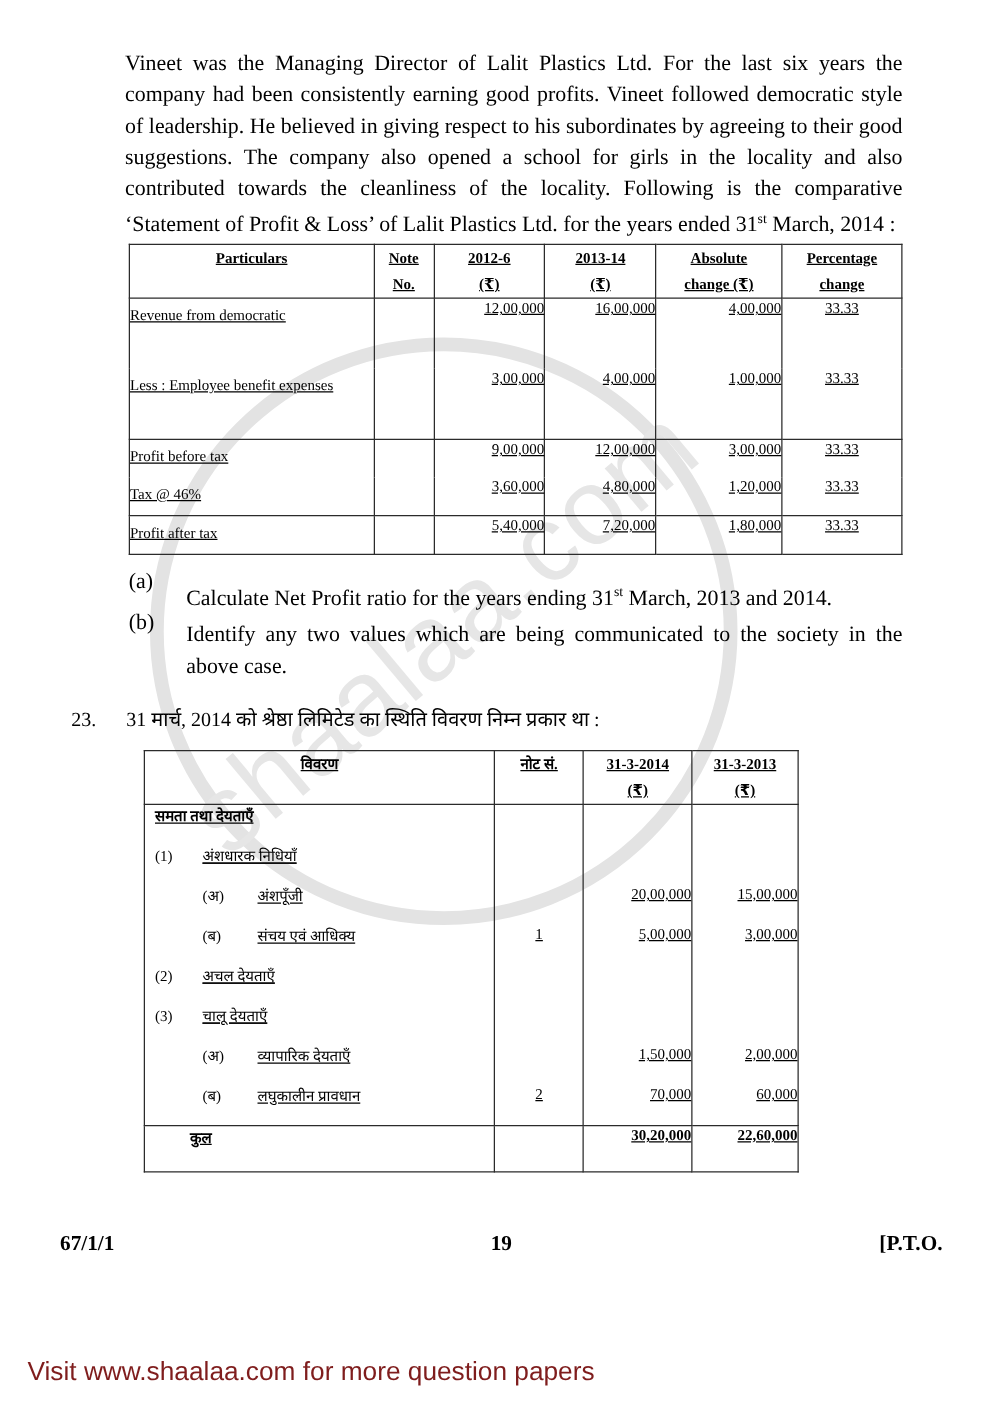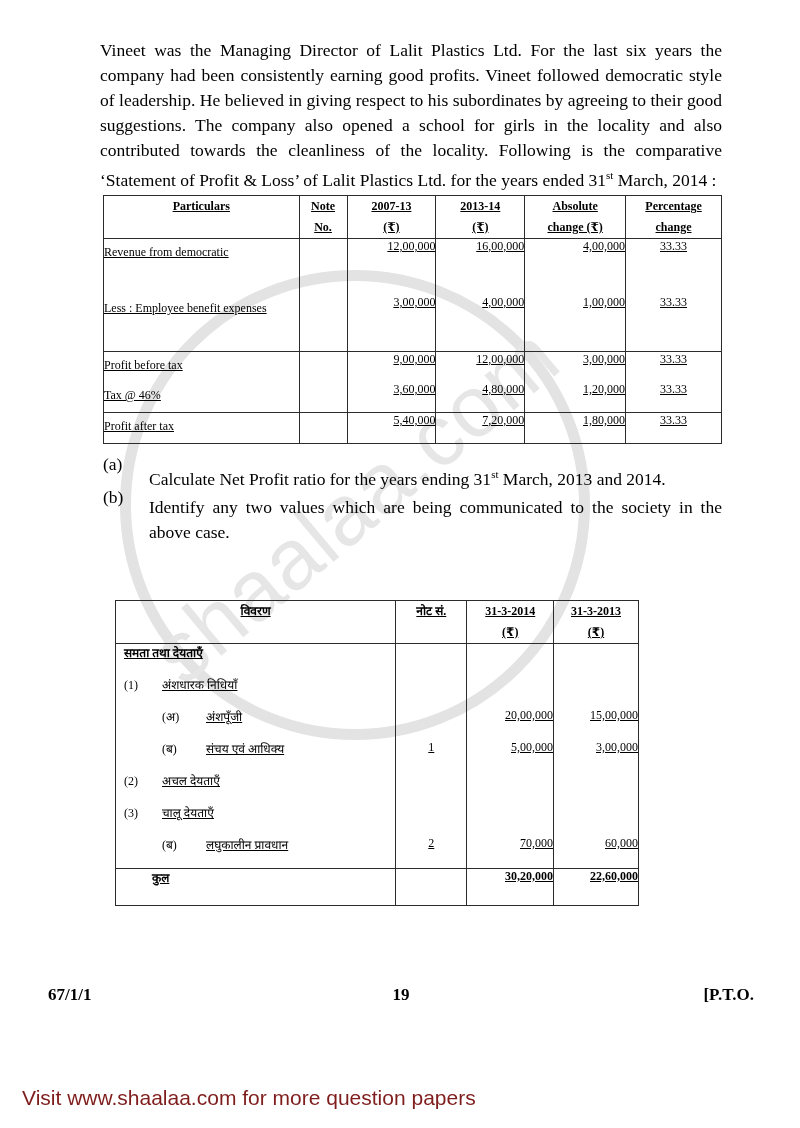--- a/index.html
+++ b/index.html
@@ -204,21 +204,21 @@
     <thead>
       <tr>
         <th class="hdr">
           <span>Particulars</span>
         </th>
         <th class="hdr">
           <div>Note</div>
           <div>No.</div>
         </th>
         <th class="hdr">
-          <div>2007-13</div>
+          <div>2012-6</div>
           <div>(₹)</div>
         </th>
         <th class="hdr">
           <div>2013-14</div>
           <div>(₹)</div>
         </th>
         <th class="hdr">
           <div>Absolute</div>
           <div>change (₹)</div>
         </th>
@@ -275,20 +275,24 @@
   <div class="subq" id="subq-a">
     <span class="mark">(a)</span>
     <div class="body"><span>Calculate Net Profit ratio for the years ending 31</span><sup>st</sup><span> March, 2013 and 2014.</span></div>
   </div>
 
   <div class="subq" id="subq-b">
     <span class="mark">(b)</span>
     <div class="body">Identify any two values which are being communicated to the society in the above case.</div>
   </div>
 
+  <div id="q23">
+    <span class="qno">23.</span>
+    <div class="qbody">31 मार्च, 2014 को श्रेष्ठा लिमिटेड का स्थिति विवरण निम्न प्रकार था :</div>
+  </div>
 
   <table class="qtable" id="table2">
     <colgroup>
       <col style="width:307px">
         <col style="width:85px">
         <col style="width:96px">
         <col style="width:94px">
     </colgroup>
     <thead>
       <tr>
@@ -358,20 +362,28 @@
 
       <tr class="t2row">
         <td class="t2-label nb-bottom nb-top">
           <span class="ind1"><span class="tag">(3)</span><span class="ul">चालू देयताएँ</span></span>
         </td>
         <td class="ctr nb-bottom nb-top"></td>
         <td class="num nb-bottom nb-top"></td>
         <td class="num nb-bottom nb-top"></td>
       </tr>
 
+      <tr class="t2row">
+        <td class="t2-label nb-bottom nb-top">
+          <span class="ind2"><span class="tag">(अ)</span><span>व्यापारिक देयताएँ</span></span>
+        </td>
+        <td class="ctr nb-bottom nb-top"></td>
+        <td class="num nb-bottom nb-top">1,50,000</td>
+        <td class="num nb-bottom nb-top">2,00,000</td>
+      </tr>
 
       <tr class="t2row">
         <td class="t2-label nb-top">
           <span class="ind2"><span class="tag">(ब)</span><span>लघुकालीन प्रावधान</span></span>
         </td>
         <td class="ctr nb-top">2</td>
         <td class="num nb-top">70,000</td>
         <td class="num nb-top">60,000</td>
       </tr>
 

